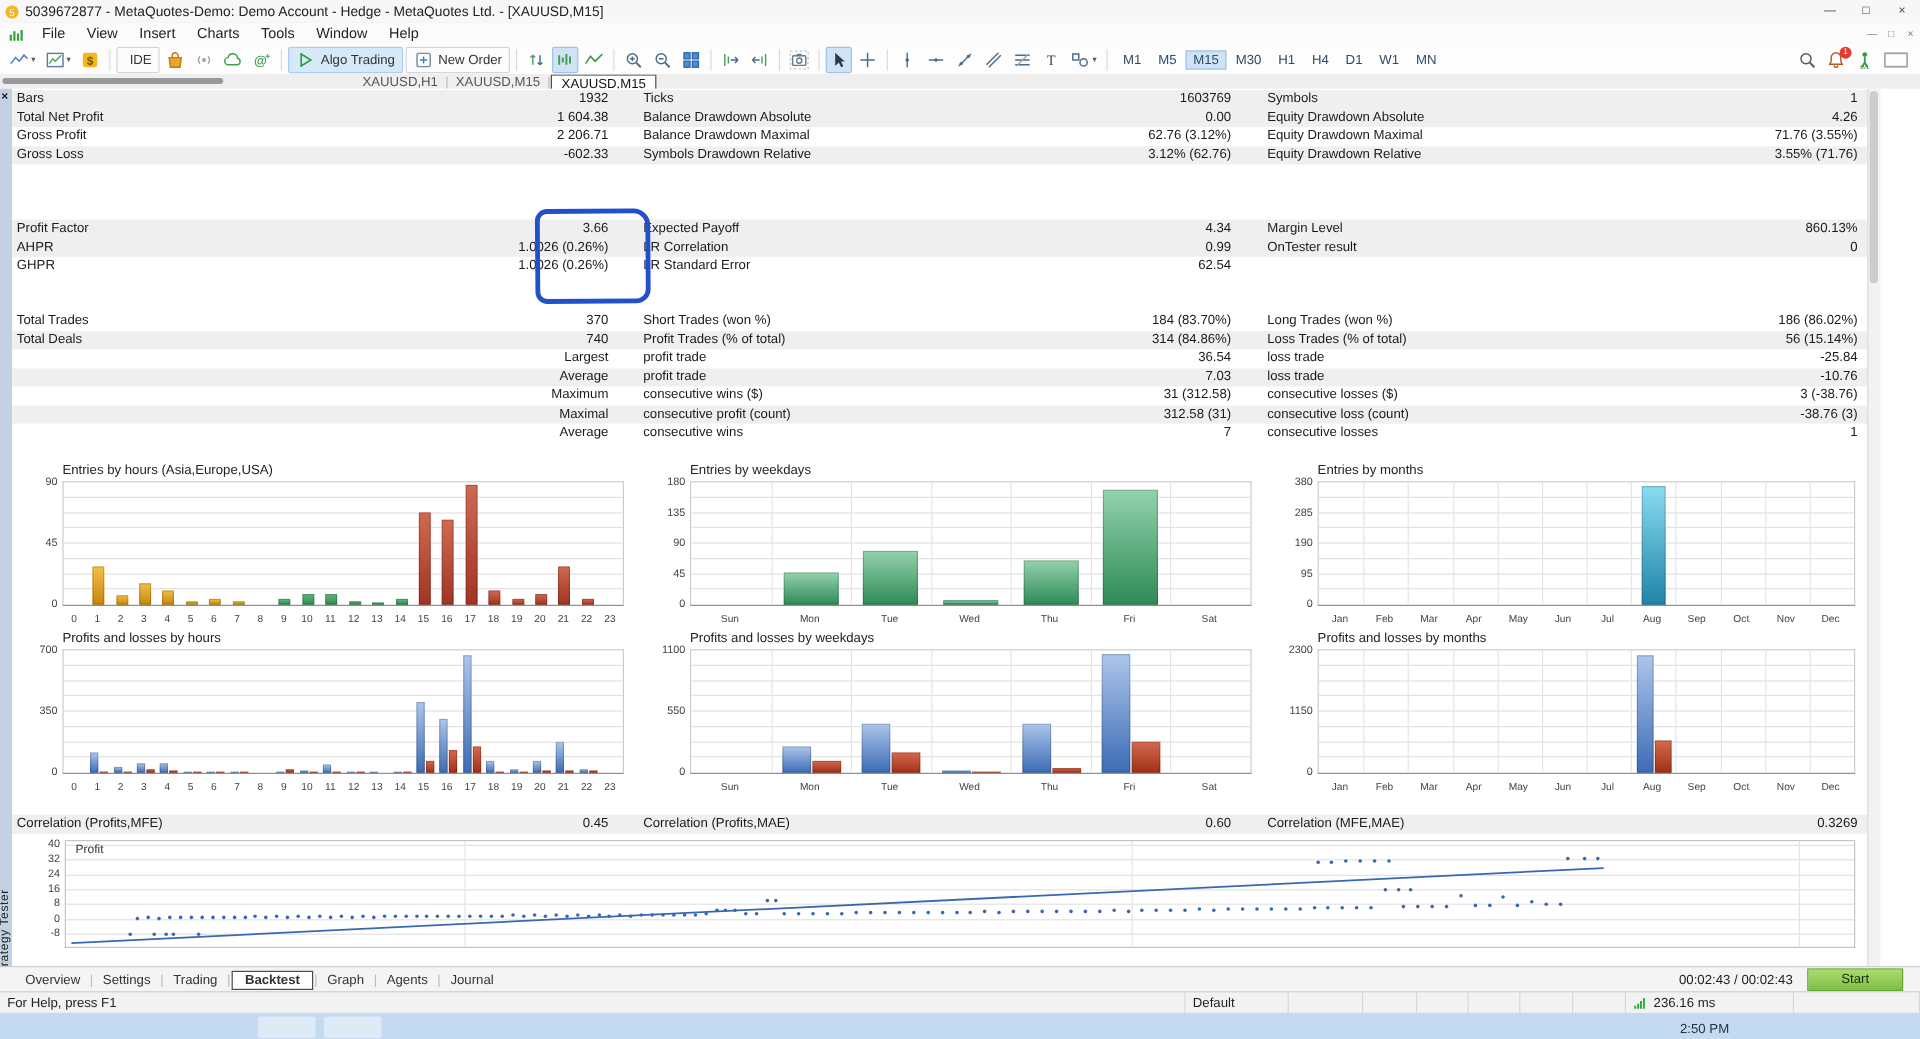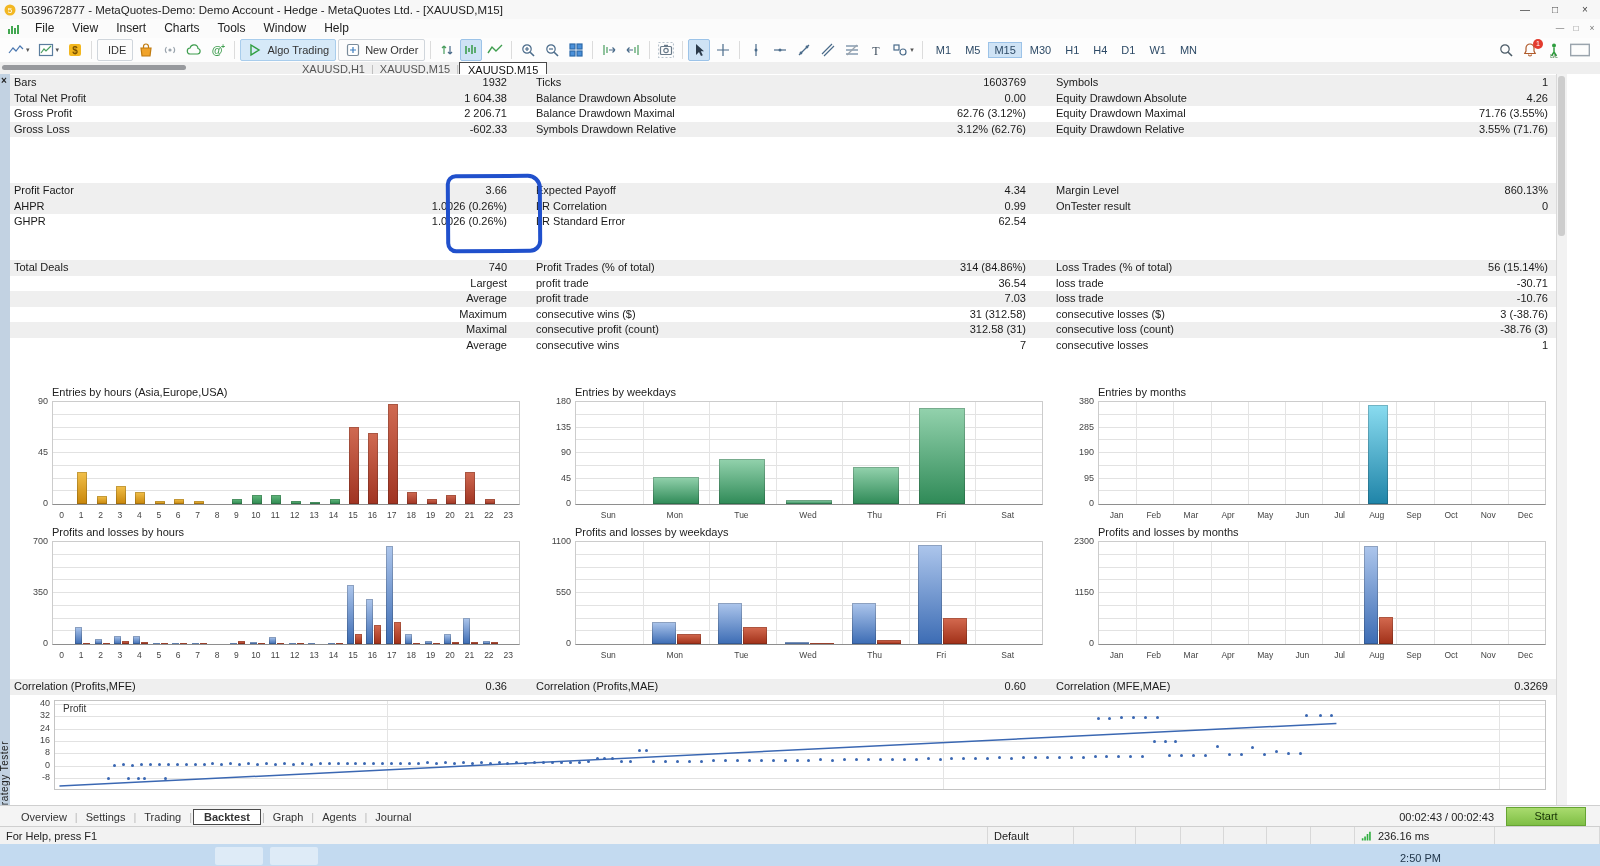--- a/index.html
+++ b/index.html
@@ -442,39 +442,49 @@
         <span class="c1v">1.0026 (0.26%)</span>
         <span class="gA"></span>
         <span class="c2l">LR Standard Error</span>
         <span class="c2v">62.54</span>
         <span class="gB"></span>
         <span class="c3l"></span>
         <span class="c3v"></span>
       </div>
     </div>
   <div class="rsec" id="sec3" style="top:186px">
+      <div class="trow">
+        <span class="c1l">Total Trades</span>
+        <span class="c1v">370</span>
+        <span class="gA"></span>
+        <span class="c2l">Short Trades (won %)</span>
+        <span class="c2v">184 (83.70%)</span>
+        <span class="gB"></span>
+        <span class="c3l">Long Trades (won %)</span>
+        <span class="c3v">186 (86.02%)</span>
+      </div>
       <div class="trow shade">
         <span class="c1l">Total Deals</span>
         <span class="c1v">740</span>
         <span class="gA"></span>
         <span class="c2l">Profit Trades (% of total)</span>
         <span class="c2v">314 (84.86%)</span>
         <span class="gB"></span>
         <span class="c3l">Loss Trades (% of total)</span>
         <span class="c3v">56 (15.14%)</span>
       </div>
       <div class="trow">
         <span class="c1l"></span>
         <span class="c1v">Largest</span>
         <span class="gA"></span>
         <span class="c2l">profit trade</span>
         <span class="c2v">36.54</span>
         <span class="gB"></span>
         <span class="c3l">loss trade</span>
-        <span class="c3v">-30.71</span>
+        <span class="c3v">-25.84</span>
       </div>
       <div class="trow shade">
         <span class="c1l"></span>
         <span class="c1v">Average</span>
         <span class="gA"></span>
         <span class="c2l">profit trade</span>
         <span class="c2v">7.03</span>
         <span class="gB"></span>
         <span class="c3l">loss trade</span>
         <span class="c3v">-10.76</span>
@@ -800,21 +810,21 @@
       <div class="xlab" style="left: 261px; width: 37.1667px;">Jul</div>
       <div class="xlab" style="left: 298.167px; width: 37.1667px;">Aug</div>
       <div class="xlab" style="left: 335.333px; width: 37.1667px;">Sep</div>
       <div class="xlab" style="left: 372.5px; width: 37.1667px;">Oct</div>
       <div class="xlab" style="left: 409.667px; width: 37.1667px;">Nov</div>
       <div class="xlab" style="left: 446.833px; width: 37.1667px;">Dec</div>
     </div>
   <div class="rsec" id="seccorr" style="top:605px">
       <div class="trow shade">
         <span class="c1l">Correlation (Profits,MFE)</span>
-        <span class="c1v">0.36</span>
+        <span class="c1v">0.45</span>
         <span class="gA"></span>
         <span class="c2l">Correlation (Profits,MAE)</span>
         <span class="c2v">0.60</span>
         <span class="gB"></span>
         <span class="c3l">Correlation (MFE,MAE)</span>
         <span class="c3v">0.3269</span>
       </div>
     </div>
   <div id="scatter-panel">
       <div class="splot">

